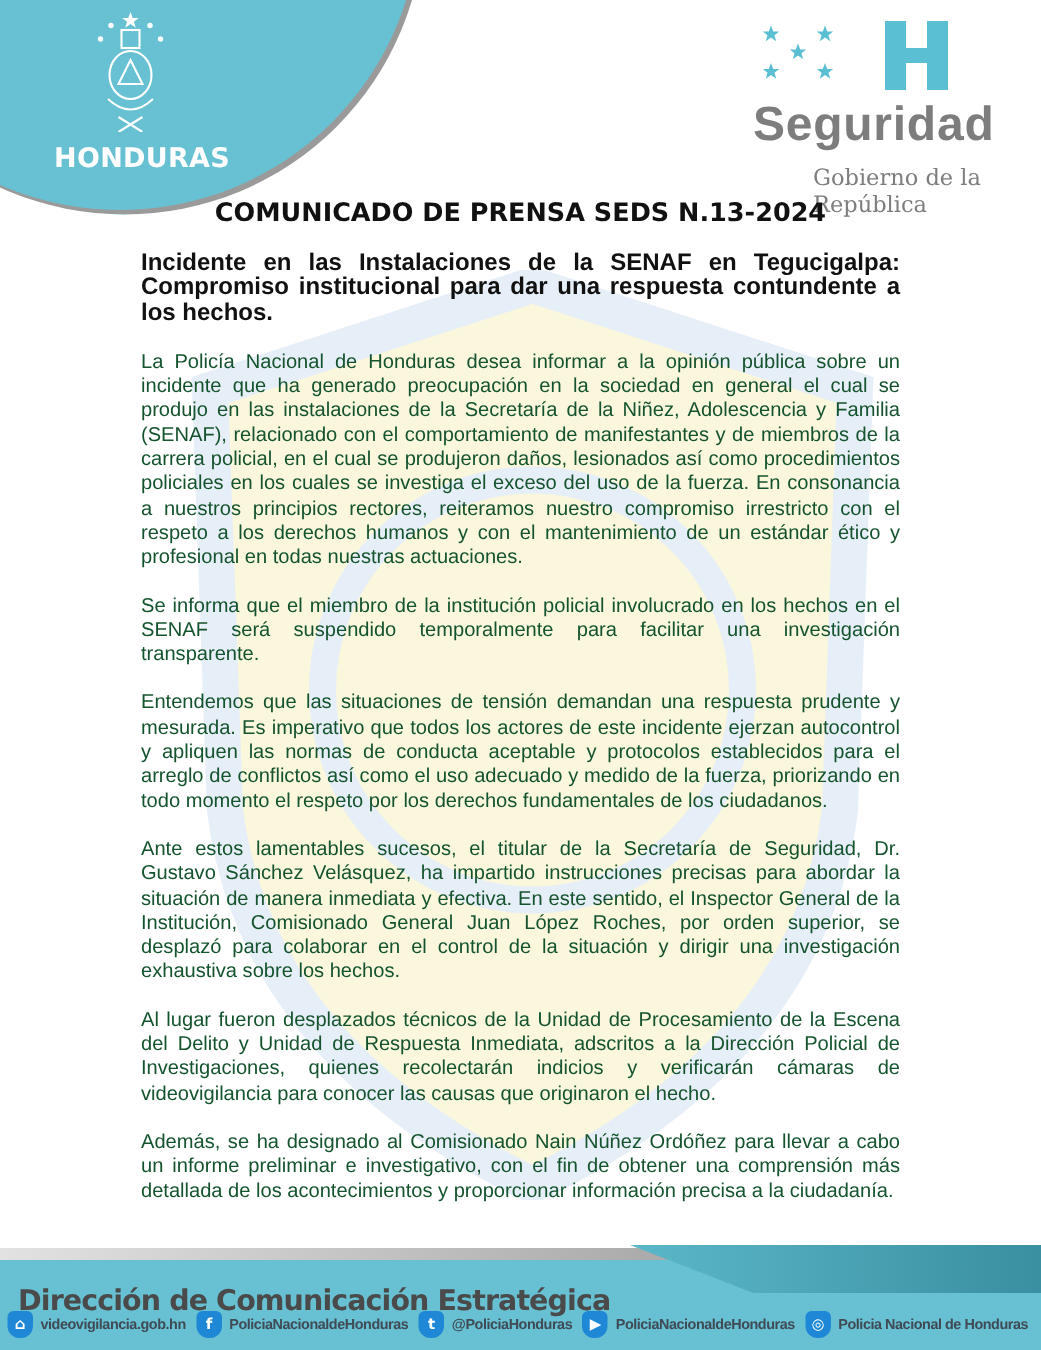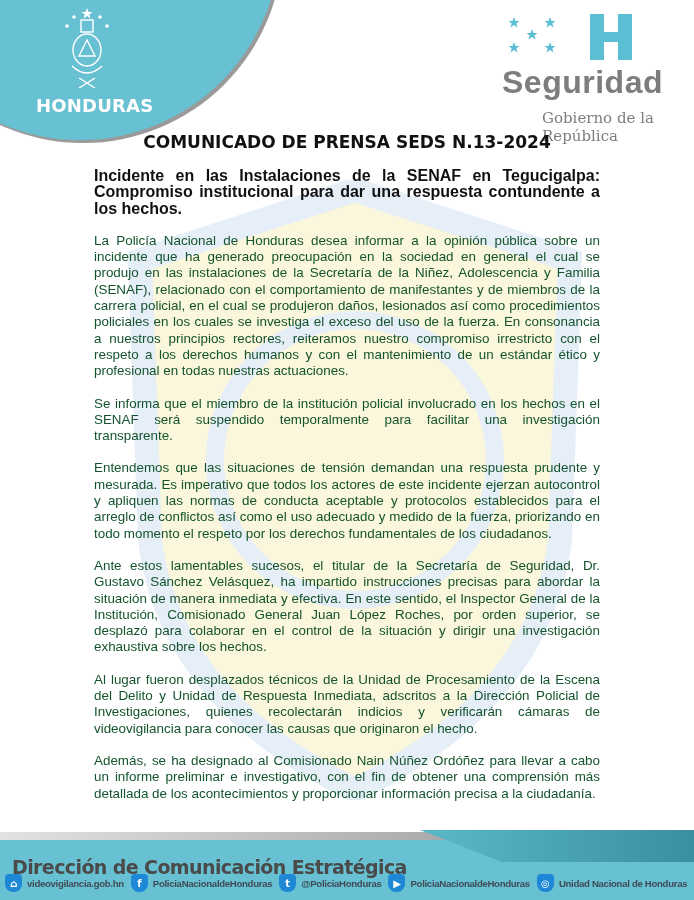--- a/index.html
+++ b/index.html
@@ -158,15 +158,15 @@
   <div class="soc-item">
     <span class="soc-icon">t</span>
     <span class="soc-text">@PoliciaHonduras</span>
   </div>
   <div class="soc-item">
     <span class="soc-icon">▶</span>
     <span class="soc-text">PoliciaNacionaldeHonduras</span>
   </div>
   <div class="soc-item">
     <span class="soc-icon">◎</span>
-    <span class="soc-text">Unidad Nacional de Honduras</span>
+    <span class="soc-text">Policia Nacional de Honduras</span>
   </div>
 </div>
 
 </body></html>

